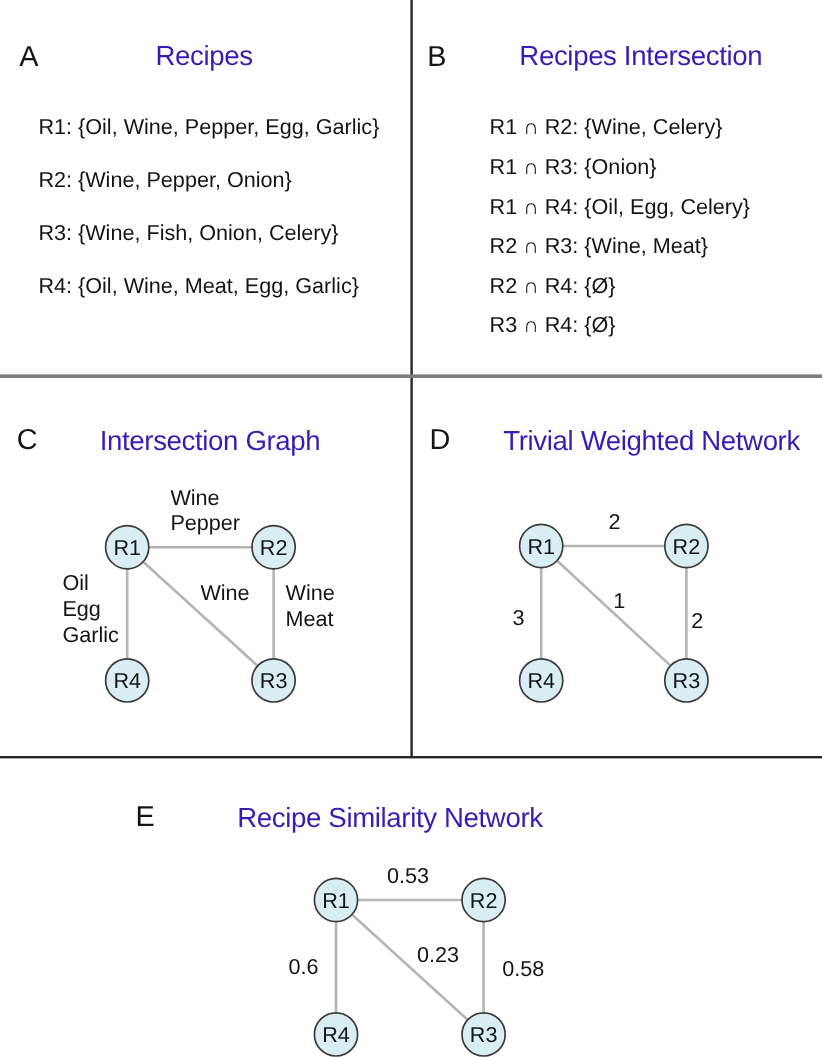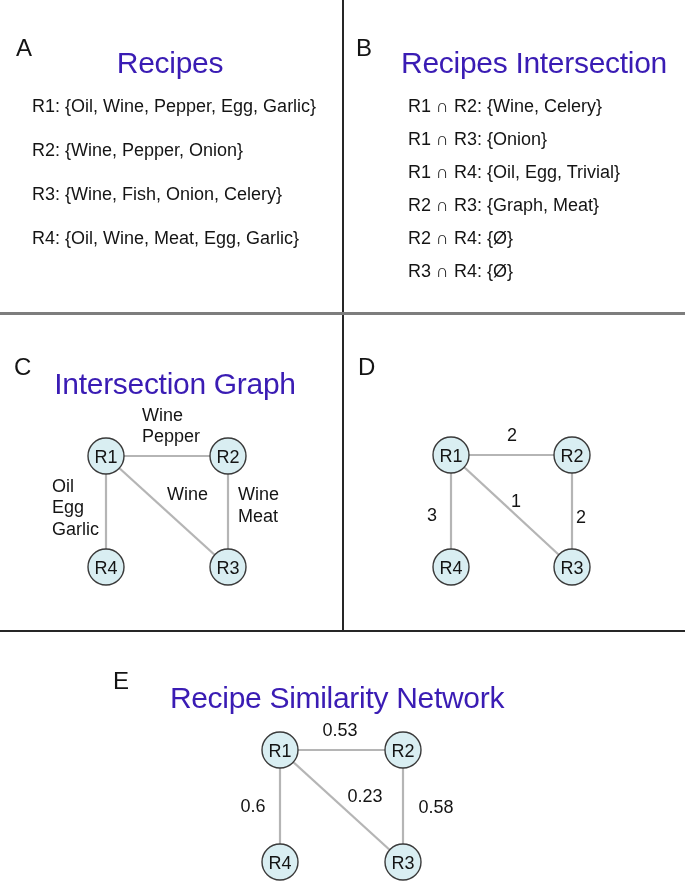--- a/index.html
+++ b/index.html
@@ -28,24 +28,23 @@
   .divider.h.bottom{top:630px;height:2px;background:var(--divider-dark);}
   .plabel{
     position:absolute;
     font-size:24px;line-height:1;
     color:var(--text-color);
     white-space:nowrap;
   }
   .ptitle{
     position:absolute;
     transform:translateX(-50%);
-    font-size:30px;line-height:1;letter-spacing:-0.3px;
+    font-size:23px;line-height:1;letter-spacing:-0.3px;
     color:var(--title-color);
     white-space:nowrap;
-    margin-top:13px;
   }
   .lines{position:absolute;display:flex;flex-direction:column;}
   .lines .line{font-size:18px;white-space:nowrap;}
   .lines-a{left:32px;top:84px;}
   .lines-a .line{height:44px;line-height:44px;}
   .lines-b{left:408px;top:90px;}
   .lines-b .line{height:33px;line-height:33px;}
   #graphs{position:absolute;left:0;top:0;}
   #graphs line.edge{stroke:var(--edge-color);stroke-width:2.2px;}
   #graphs circle.node{fill:var(--node-fill);stroke:var(--node-stroke);stroke-width:1.4px;}
@@ -67,34 +66,35 @@
 
   <div class="plabel" style="left:16px;top:36px">A</div>
   <div class="plabel" style="left:356px;top:36px">B</div>
   <div class="plabel" style="left:14px;top:355px">C</div>
   <div class="plabel" style="left:358px;top:355px">D</div>
   <div class="plabel" style="left:113px;top:669px">E</div>
 
   <div class="ptitle" style="left:170px;top:35px">Recipes</div>
   <div class="ptitle" style="left:175px;top:356px">Intersection Graph</div>
   <div class="ptitle" style="left:534px;top:35px">Recipes Intersection</div>
-  <div class="ptitle" style="left:337px;top:670px">Recipe Similarity Network</div>
+  <div class="ptitle" style="left:543px;top:356px">Trivial Weighted Network</div>
+  <div class="ptitle" style="left:325px;top:670px">Recipe Similarity Network</div>
 
   <div class="lines lines-a" id="lines-a">
       <div class="line">R1: {Oil, Wine, Pepper, Egg, Garlic}</div>
       <div class="line">R2: {Wine, Pepper, Onion}</div>
       <div class="line">R3: {Wine, Fish, Onion, Celery}</div>
       <div class="line">R4: {Oil, Wine, Meat, Egg, Garlic}</div>
     </div>
 
   <div class="lines lines-b" id="lines-b">
       <div class="line">R1 ∩ R2: {Wine, Celery}</div>
       <div class="line">R1 ∩ R3: {Onion}</div>
-      <div class="line">R1 ∩ R4: {Oil, Egg, Trivial}</div>
-      <div class="line">R2 ∩ R3: {Graph, Meat}</div>
+      <div class="line">R1 ∩ R4: {Oil, Egg, Celery}</div>
+      <div class="line">R2 ∩ R3: {Wine, Meat}</div>
       <div class="line">R2 ∩ R4: {Ø}</div>
       <div class="line">R3 ∩ R4: {Ø}</div>
     </div>
 
   <svg id="graphs" width="685" height="881" viewBox="0 0 685 881">
       <g>
         <line class="edge" x1="106" y1="456" x2="228" y2="456"></line>
         <line class="edge" x1="106" y1="456" x2="228" y2="567"></line>
         <line class="edge" x1="106" y1="456" x2="106" y2="567"></line>
         <line class="edge" x1="228" y1="456" x2="228" y2="567"></line>

